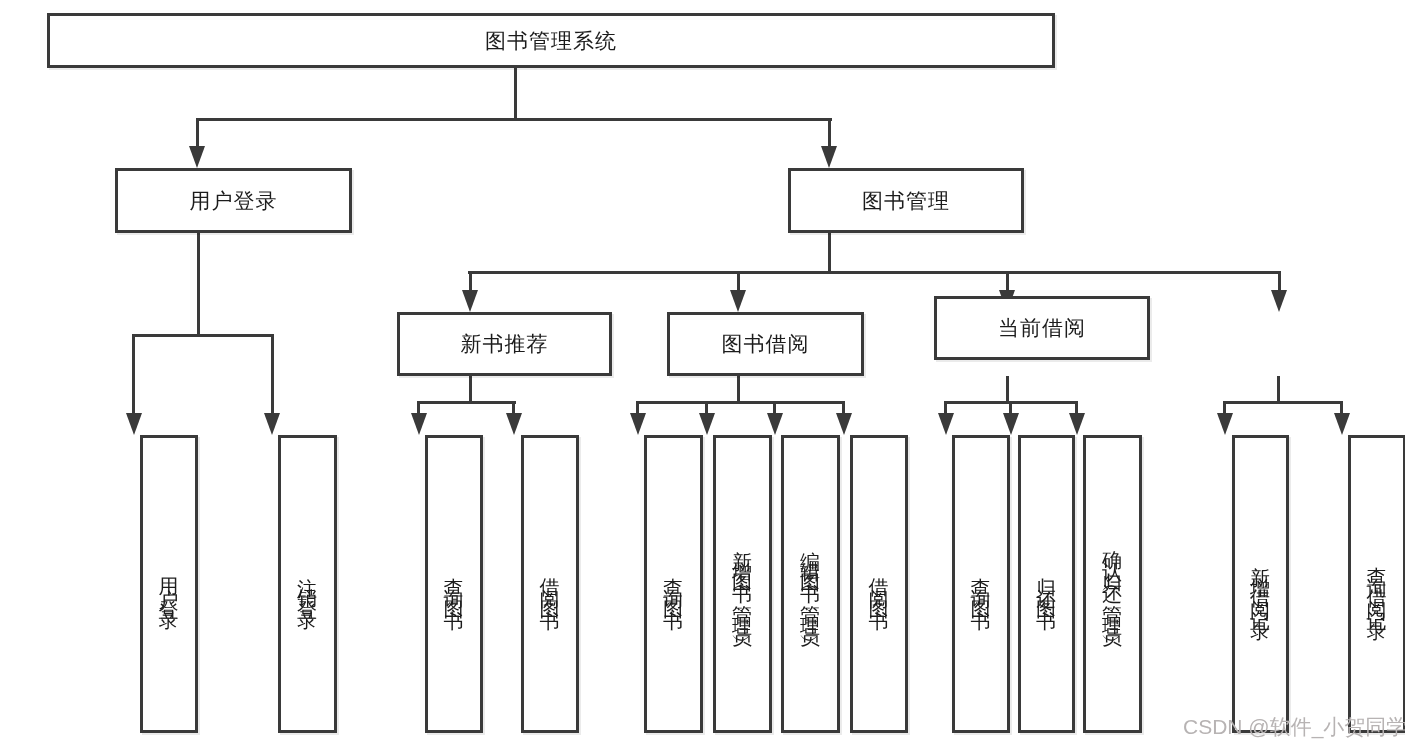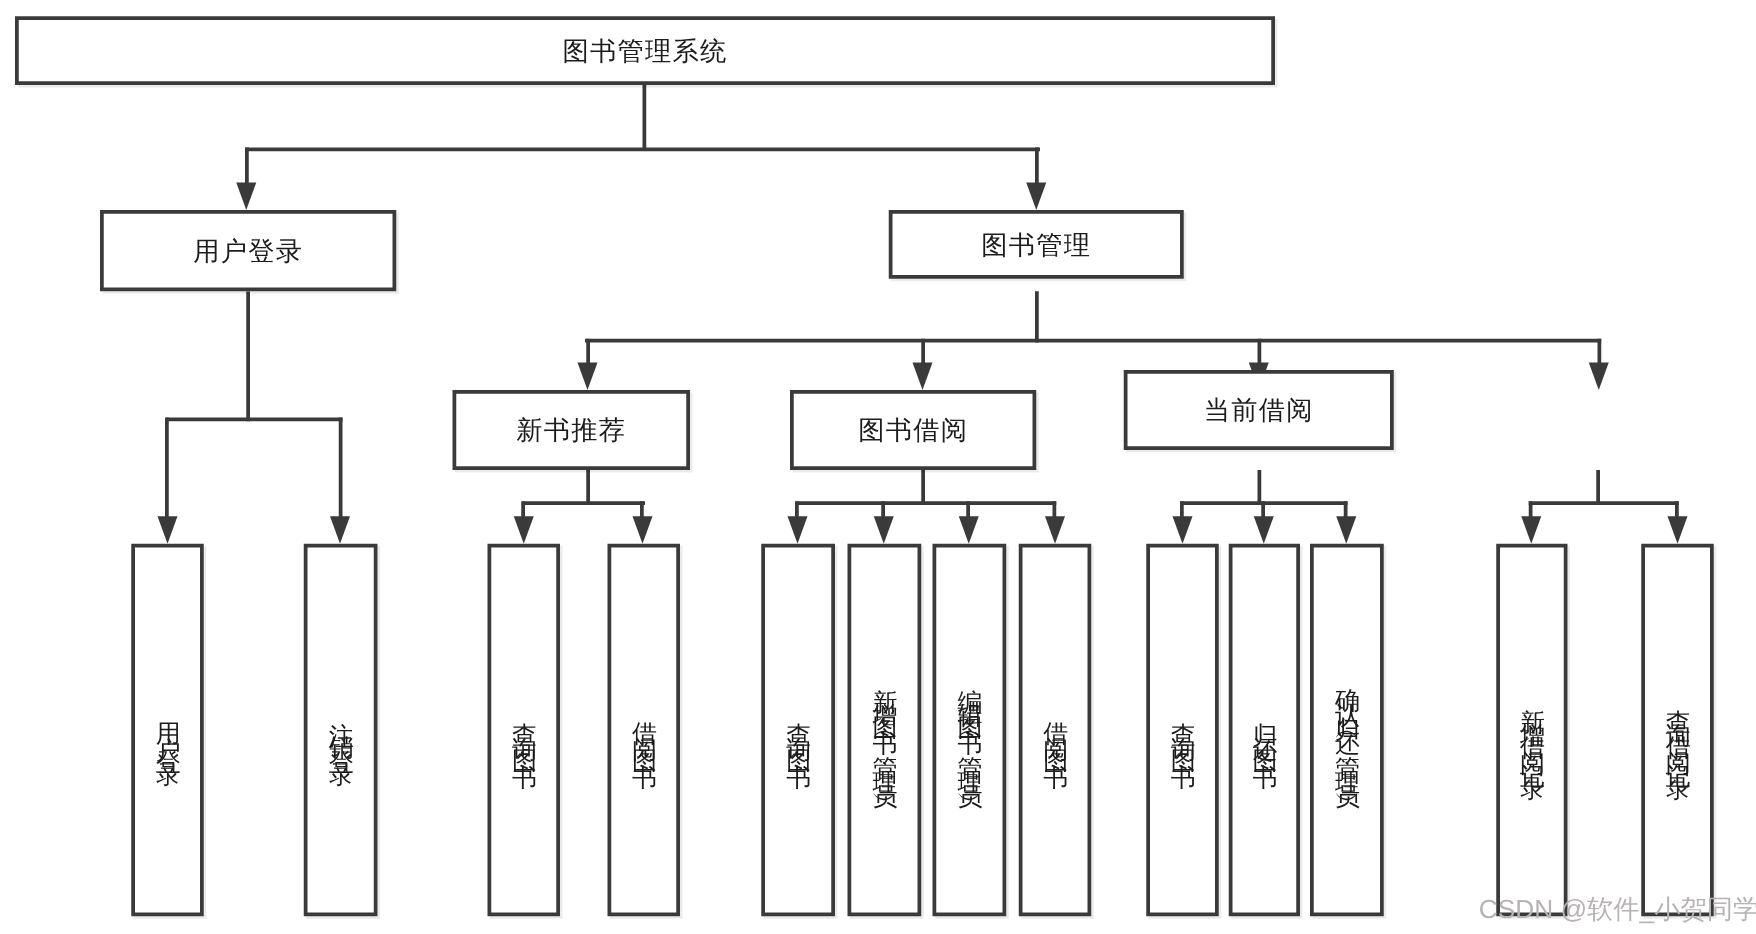--- a/index.html
+++ b/index.html
@@ -1,20 +1,20 @@
 <!DOCTYPE html>
 <html><head>
 <meta charset="utf-8">
 <style>
   html,body{margin:0;padding:0;background:#ffffff;}
   body{font-family:"Liberation Sans","DejaVu Sans",sans-serif;}
   .canvas{position:relative;width:1405px;height:747px;background:#ffffff;overflow:hidden;}
   .box{position:absolute;box-sizing:border-box;border:3px solid #3a3a3a;background:#ffffff;
        display:flex;align-items:center;justify-content:center;
-       box-shadow:2px 2px 0 rgba(0,0,0,0.08);}
+       box-shadow:2px 2px 0 rgba(0,0,0,0.08);margin-left:35px;}
   .lbl{font-size:21px;color:#1c1c1c;white-space:nowrap;letter-spacing:1px;}
   .vbox .lbl{writing-mode:vertical-rl;text-orientation:mixed;white-space:normal;
              line-height:1;letter-spacing:11px;font-size:20px;}
   .hline,.vline{position:absolute;background:#3a3a3a;}
   .hline{height:3px;}
   .vline{width:3px;}
   .arrow{position:absolute;width:0;height:0;
          border-left:8px solid transparent;border-right:8px solid transparent;
          border-top:22px solid #3a3a3a;}
   .watermark{position:absolute;left:1183px;top:713px;font-size:21px;color:#b7b3b3;
@@ -85,25 +85,25 @@
   <div class="arrow" style="left:1217px;top:413px"></div>
   <div class="arrow" style="left:1334px;top:413px"></div>
 
   <div class="box" style="left:12px;top:13px;width:1008px;height:55px">
     <span class="lbl">图书管理系统</span>
   </div>
 
   <div class="box" style="left:80px;top:168px;width:237px;height:65px">
     <span class="lbl">用户登录</span>
   </div>
-  <div class="box" style="left:711px;top:168px;width:236px;height:55px">
+  <div class="box" style="left:753px;top:168px;width:236px;height:65px">
     <span class="lbl">图书管理</span>
   </div>
 
-  <div class="box" style="left:362px;top:312px;width:190px;height:64px">
+  <div class="box" style="left:362px;top:312px;width:215px;height:64px">
     <span class="lbl">新书推荐</span>
   </div>
   <div class="box" style="left:632px;top:312px;width:197px;height:64px">
     <span class="lbl">图书借阅</span>
   </div>
   <div class="box" style="left:899px;top:296px;width:216px;height:64px">
     <span class="lbl">当前借阅</span>
   </div>
 
   <div class="box vbox" style="left:105px;top:435px;width:58px;height:298px">

